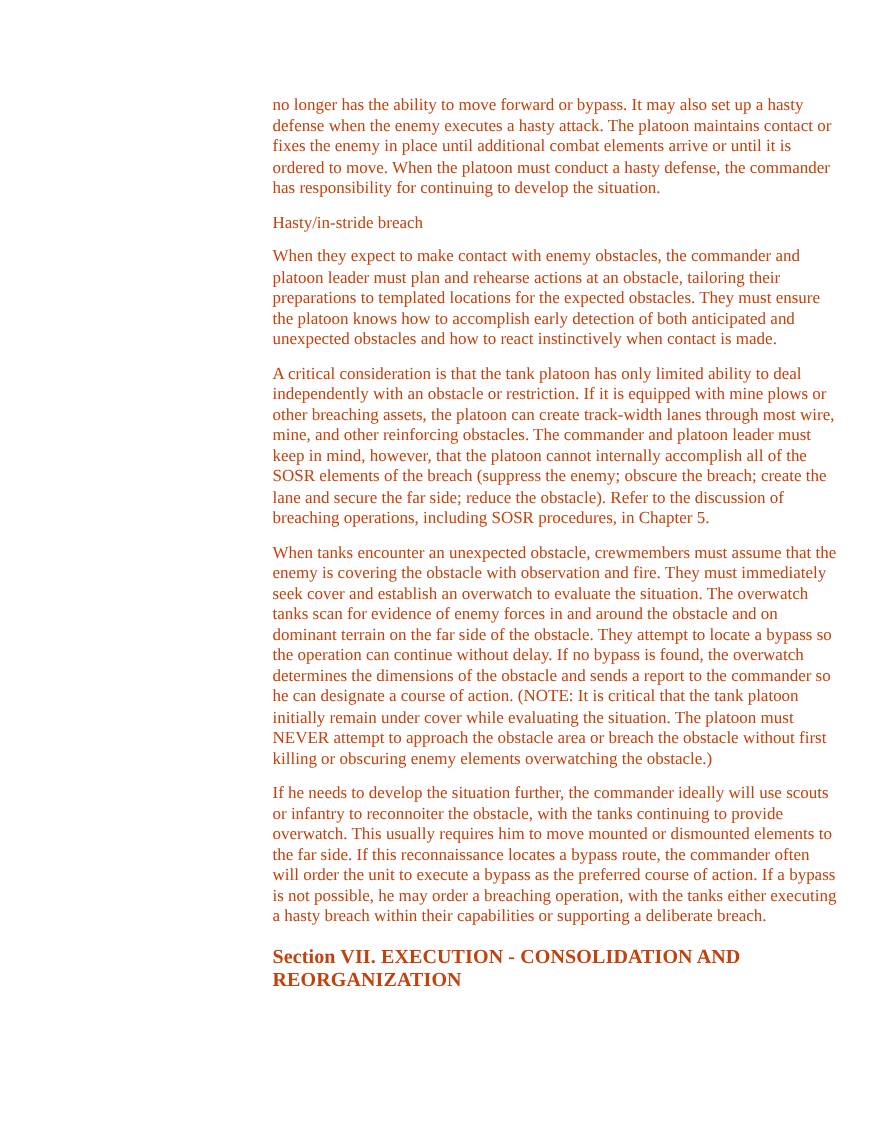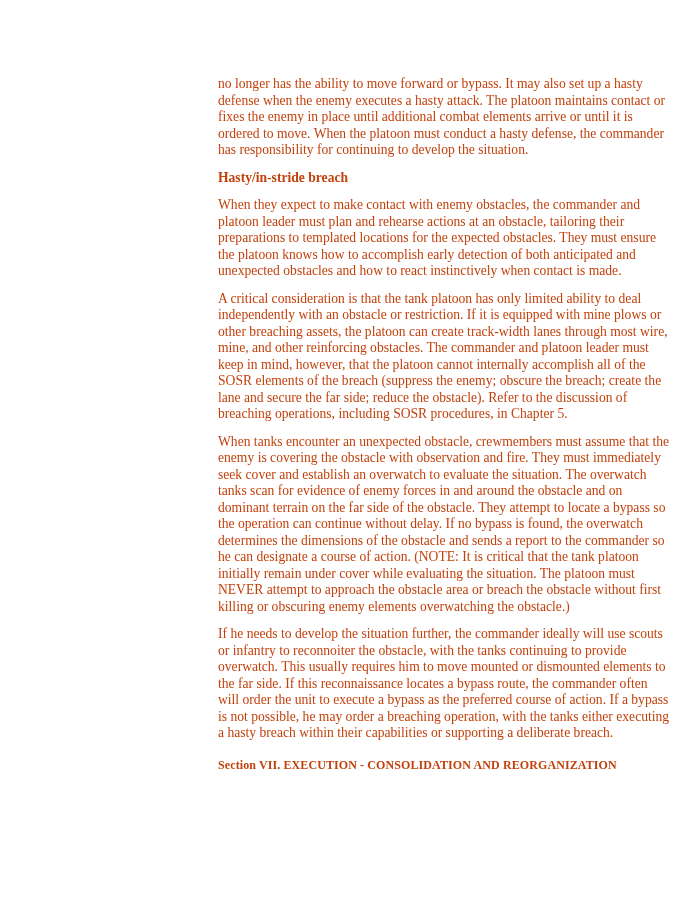--- a/index.html
+++ b/index.html
@@ -23,28 +23,28 @@
     top: 76px;
     width: 452px;
     font-size: 13.6px;
     line-height: 16.5px;
     text-align: left;
   }
   .content p {
     margin: 0 0 11px 0;
   }
   .body-heading {
-    font-weight: bold;
+    font-weight: normal;
     font-size: 13.6px;
     line-height: 16.5px;
     margin: 4px 0 11px 0;
   }
   .section-heading {
     font-weight: bold;
-    font-size: 12px;
+    font-size: 16px;
     line-height: 19.5px;
     margin: 14px 0 0 0;
     letter-spacing: 0.1px;
   }
   b {
     font-weight: normal;
   }
 </style>
 </head>
 <body>

